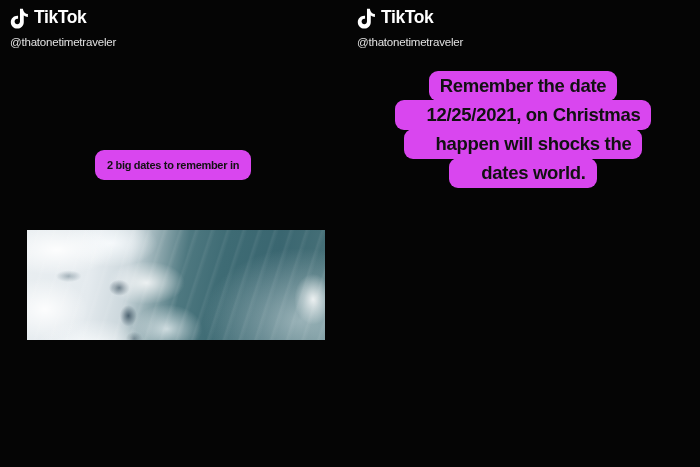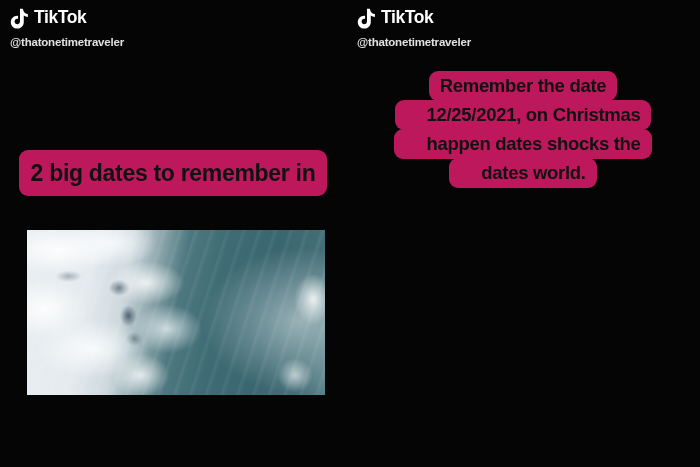--- a/index.html
+++ b/index.html
@@ -20,21 +20,21 @@
     inset: 0;
     width: 700px;
     height: 467px;
     background: #050505;
     display: flex;
     flex-direction: row;
   }
 
   .panel {
     position: relative;
-    height: 467px;
+    height: 340px;
     background: #050505;
     overflow: hidden;
   }
   .panel-left  { width: 346px; }
   .panel-right { width: 354px; }
 
   
   .tt-header {
     position: absolute;
     left: 10px;
@@ -57,53 +57,53 @@
     color: #ffffff;
     font-size: 17.5px;
     font-weight: bold;
     letter-spacing: -0.4px;
     line-height: 1;
     white-space: nowrap;
   }
   .tt-handle {
     color: #f2f2f2;
     font-size: 11.5px;
-    font-weight: bold;
+    font-weight: normal;
     letter-spacing: -0.2px;
     line-height: 1;
     margin-top: 6px;
     white-space: nowrap;
     opacity: 0.93;
   }
 
   
   .caption {
     position: absolute;
     display: flex;
     flex-direction: column;
     align-items: center;
   }
   .caption-line {
-    background: #be185d;
+    background: #d946ef;
     color: #111111;
     font-weight: bold;
     white-space: nowrap;
     border-radius: 9px;
     display: block;
   }
 
   .caption-left {
     left: 0;
     right: 0;
     top: 150px;
   }
   .caption-left .caption-line {
-    font-size: 23px;
+    font-size: 11px;
     line-height: 30px;
-    padding: 8px 12px;
+    padding: 0 12px;
     letter-spacing: -0.3px;
   }
   .caption-left .caption-line:nth-child(1) { margin-bottom: -1px; }
 
   .caption-right {
     left: 0;
     right: 0;
     top: 71px;
   }
   .caption-right .caption-line {
@@ -229,19 +229,19 @@
           </svg>
         </span>
         <span class="tt-wordmark">TikTok</span>
       </div>
       <div class="tt-handle">@thatonetimetraveler</div>
     </div>
 
     <div class="caption caption-right">
       <span class="caption-line">Remember the date</span>
       <span class="caption-line">12/25/2021, on Christmas</span>
-      <span class="caption-line">happen dates shocks the</span>
+      <span class="caption-line">happen will shocks the</span>
       <span class="caption-line">dates world.</span>
     </div>
 
   </div>
 
 </div>
 
 </body></html>

